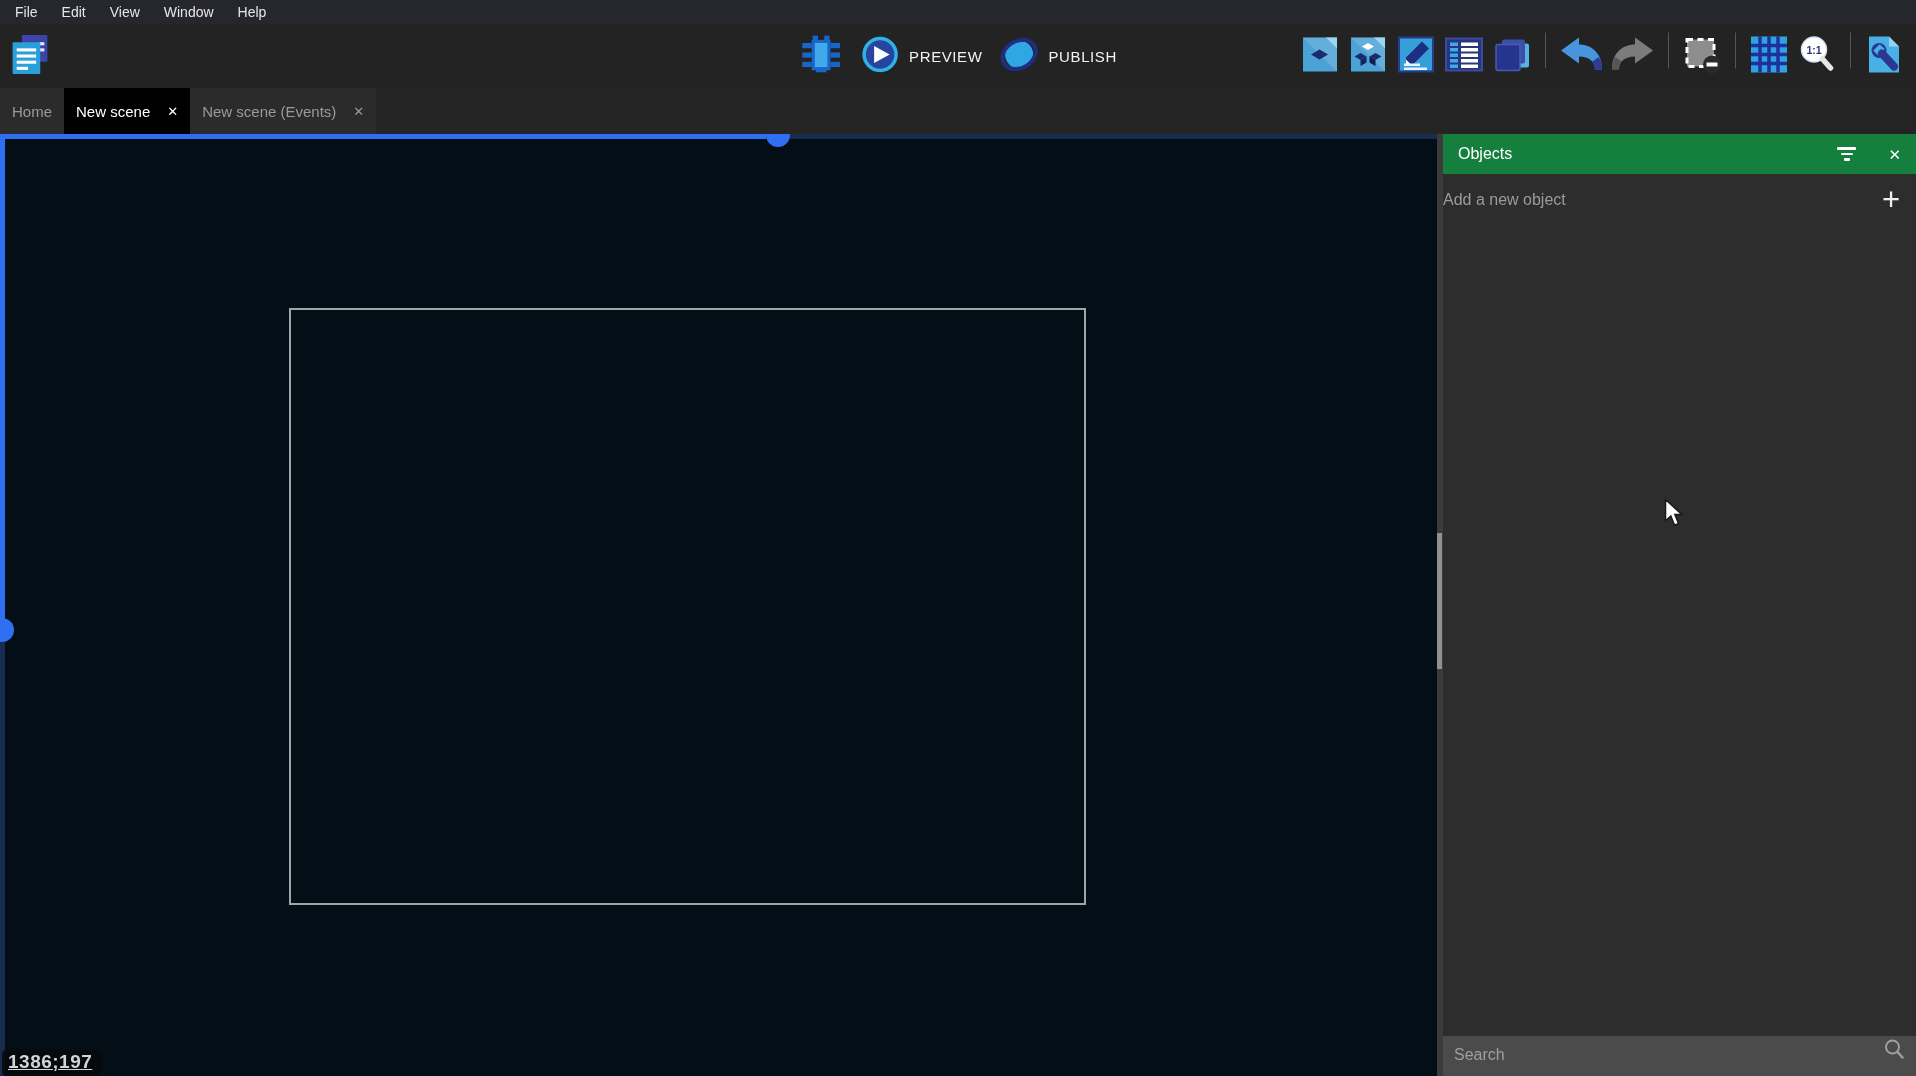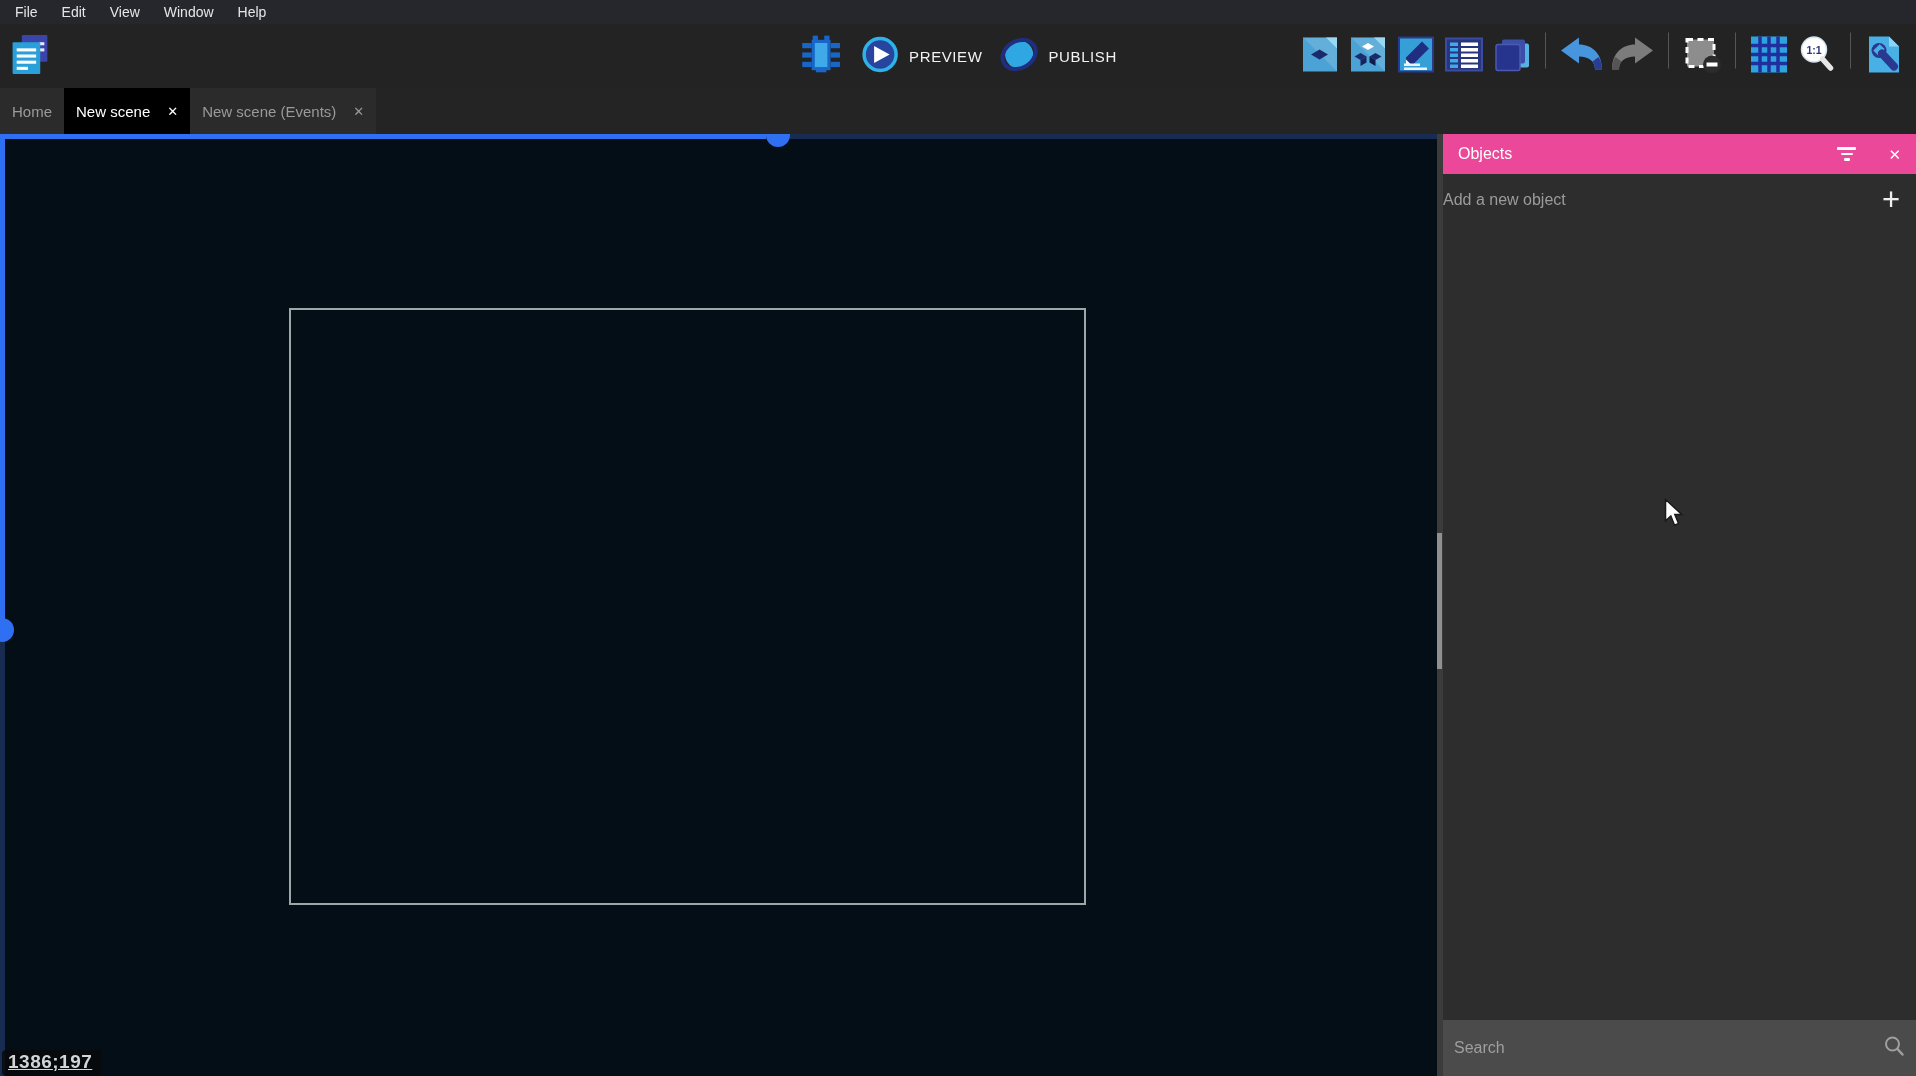--- a/index.html
+++ b/index.html
@@ -41,36 +41,36 @@
   .vscroll-dot    { position:absolute; top:484px; left:-10px; width:24px; height:24px; border-radius:50%; background:#2f6ff2; }
   .scene-frame { position:absolute; left:289px; top:174px; width:797px; height:597px; border:2px solid #9aa8a8; }
   .coords { position:absolute; left:2px; bottom:0; background:rgba(8,10,13,0.88); color:#d2d4d6;
             font-weight:bold; font-size:19px; letter-spacing:0.5px; padding:1px 9px 3px 6px; border-radius:4px;text-decoration:underline; }
 
   .vdivider { width:6px; background:#3b3b3b; position:relative; flex:0 0 auto; }
   .vdivider-thumb { position:absolute; left:0; top:399px; width:5px; height:136px; background:#909090; }
 
   
   .panel { width:473px; background:#2d2d2d; display:flex; flex-direction:column; flex:0 0 auto; }
-  .panel-header { height:40px; background:#ec4899; display:flex; align-items:center; padding:0 15px; flex:0 0 auto; }
+  .panel-header { height:40px; background:#15803d; display:flex; align-items:center; padding:0 15px; flex:0 0 auto; }
   .panel-title { color:#ffffff; font-size:16px; flex:1; }
   .filter-btn { background:none; border:none; cursor:pointer; margin-right:32px;
                 display:flex; flex-direction:column; align-items:center; gap:3px; }
   .filter-bar { background:#ffffff; height:2.5px; border-radius:1px; }
   .fb1 { width:19px; } .fb2 { width:12px; } .fb3 { width:6px; }
   .panel-close { background:none; border:none; color:#ffffff; font-size:15px; cursor:pointer; line-height:1; }
 
   .add-row { height:52px; position:relative; display:flex; align-items:center; cursor:pointer; flex:0 0 auto; }
   .add-label { color:#9b9b9b; font-size:16px; }
   .add-plus { position:absolute; right:16px; top:50%; transform:translateY(-50%); background:none; border:none;
               color:#efefef; font-size:31px; font-weight:100; line-height:0.8; cursor:pointer; }
 
   .panel-body { flex:1; }
 
-  .search-row { height:56px; background:#4b4b4b; display:flex; align-items:center; padding:12px 11px; flex:0 0 auto; }
+  .search-row { height:40px; background:#4b4b4b; display:flex; align-items:flex-end; padding:12px 11px; flex:0 0 auto; }
   .search-input { flex:1; background:transparent; border:none; outline:none; color:#dddddd; font-size:16px; }
   .search-input::placeholder { color:#9f9f9f; opacity:1; }
 
   .mouse-cursor { position:absolute; left:1664px; top:498px; pointer-events:none; }
 </style>
 </head>
 <body>
 
 <div class="app">
 

